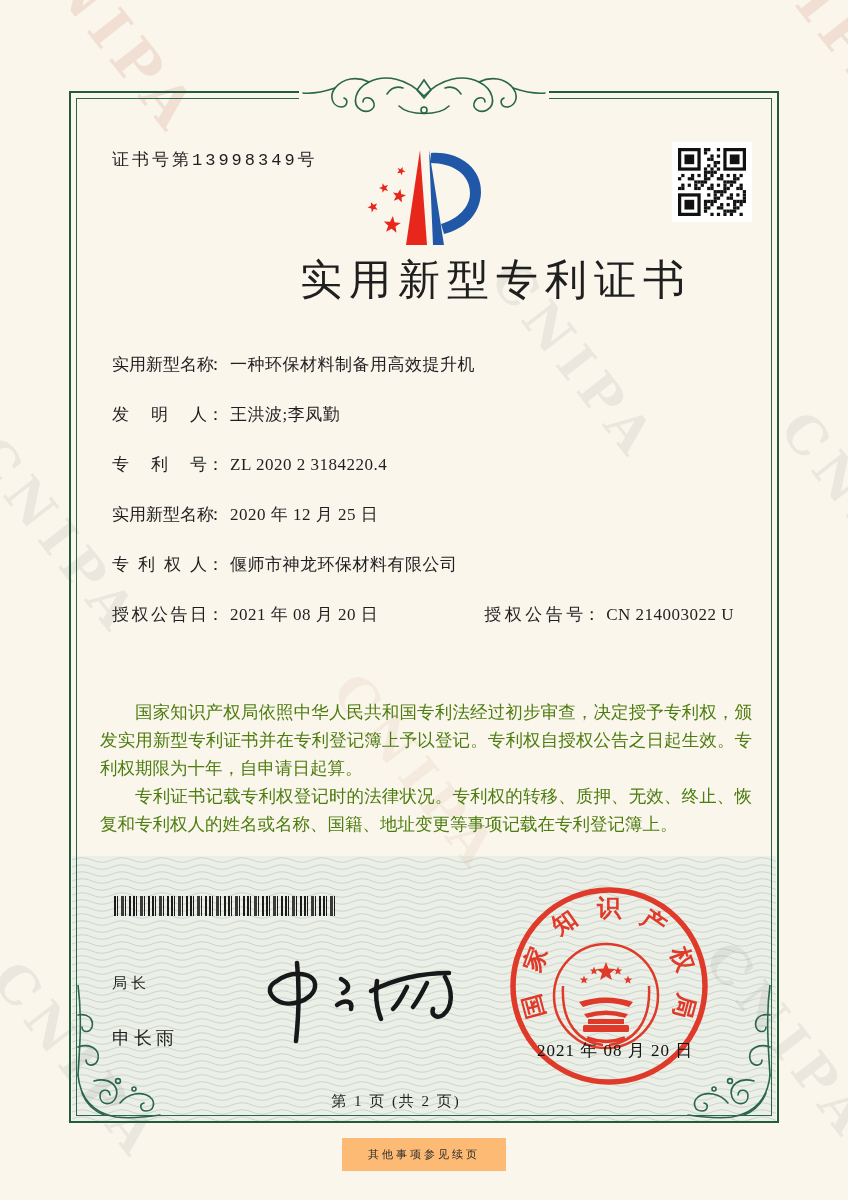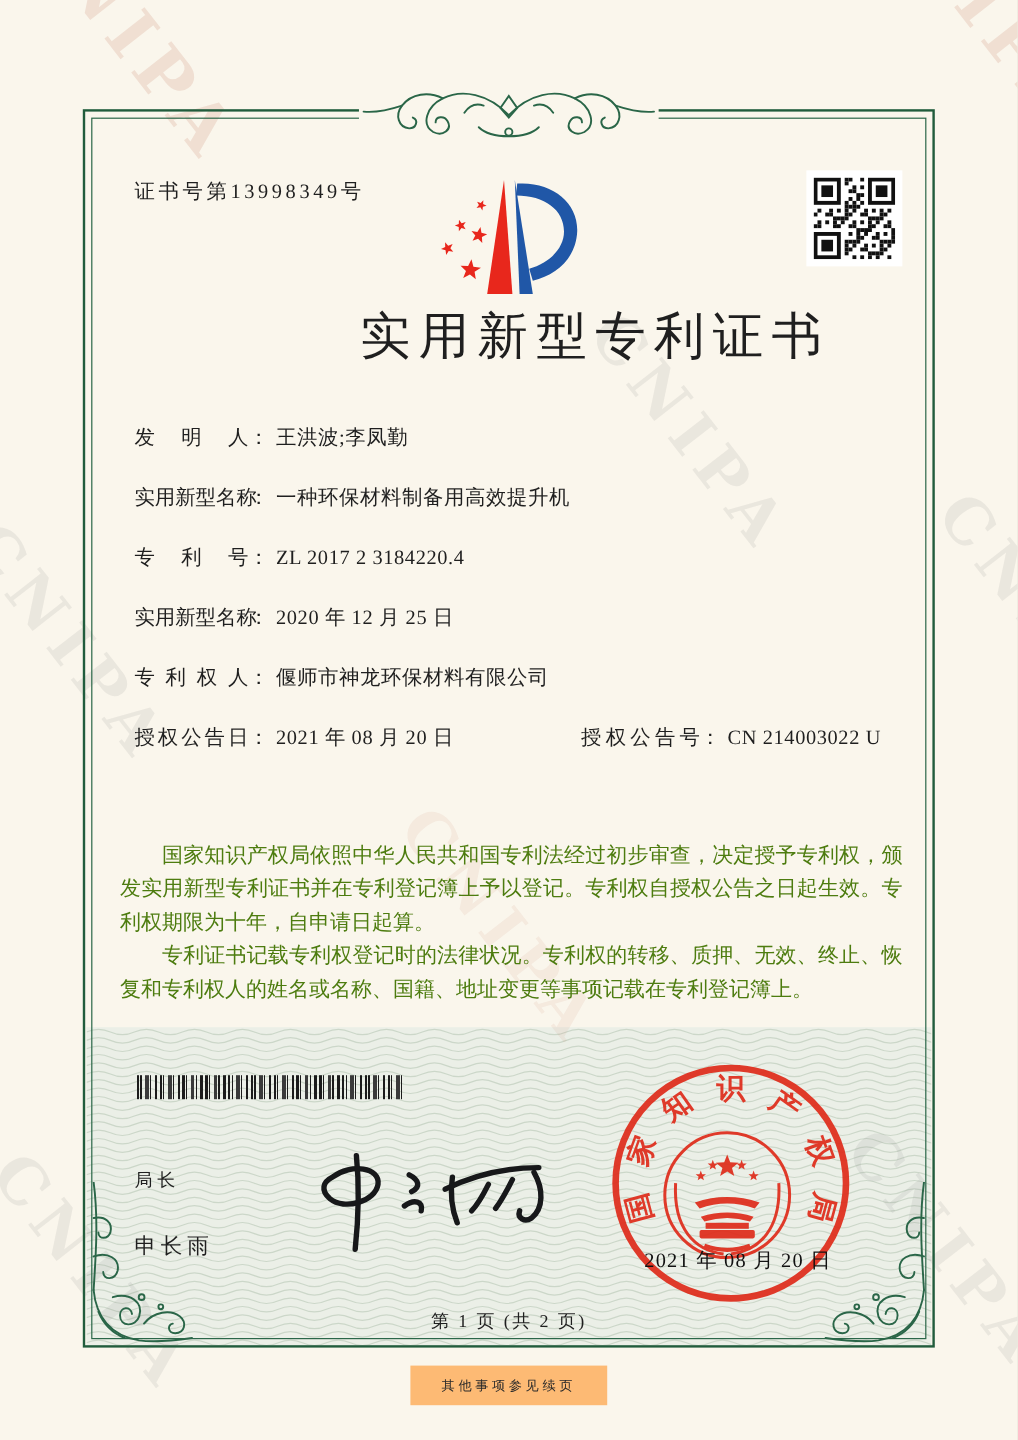--- a/index.html
+++ b/index.html
@@ -13,21 +13,21 @@
   
   .wavepanel{position:absolute;left:72px;top:856px;width:704px;height:266px;z-index:1;background:#ebefe7;overflow:hidden;}
   .wavepanel svg path{stroke:#ccd7c9;stroke-width:1;fill:none;}
   
   .frame-outer{position:absolute;left:69px;top:91px;width:710px;height:1032px;border:2.5px solid #215c3c;box-sizing:border-box;z-index:3;}
   .frame-inner{position:absolute;left:76px;top:98px;width:696px;height:1018px;border:1px solid #2a6648;box-sizing:border-box;z-index:3;}
   .ornament{position:absolute;z-index:4;}
   .ornament svg{display:block;}
   .orn-stroke{stroke:#2a6648;fill:none;stroke-width:1.6;stroke-linecap:round;}
   
-  .cert-no{position:absolute;left:112px;top:148px;font-size:17px;letter-spacing:3px;z-index:5;}
+  .cert-no{position:absolute;left:112px;top:148px;font-size:17px;letter-spacing:3px;z-index:5;font-family:Liberation Mono, monospace;}
   .logo{position:absolute;left:348px;top:141px;width:150px;height:114px;z-index:5;}
   .qr-pad{position:absolute;left:672px;top:142px;width:80px;height:80px;background:#ffffff;z-index:5;}
   .qr-pad svg{position:absolute;left:6px;top:6px;}
   .title{position:absolute;left:0;top:252px;width:692px;text-align:right;font-size:42px;font-weight:normal;
          letter-spacing:7px;z-index:5;}
   
   .fields{position:absolute;left:112px;top:352px;width:640px;z-index:5;font-size:17px;}
   .frow{height:50px;line-height:26px;white-space:nowrap;}
   .flabel{display:inline-block;width:95px;text-align:justify;text-align-last:justify;vertical-align:top;}
   .fcolon{display:inline-block;margin-right:6px;vertical-align:top;}
@@ -45,21 +45,21 @@
   .signer-title{position:absolute;left:112px;top:974px;font-size:15px;letter-spacing:4px;z-index:5;
                 font-family:"Liberation Sans","DejaVu Sans",sans-serif;}
   .signer-name{position:absolute;left:112px;top:1007px;font-size:18px;letter-spacing:4px;z-index:5;
                font-family:"Liberation Sans","DejaVu Sans",sans-serif;margin-top:19px;}
   .signature{position:absolute;left:225px;top:933px;z-index:6;}
   .sig-stroke{stroke:#17181a;fill:none;stroke-width:4.5;stroke-linecap:round;stroke-linejoin:round;}
   
   .seal{position:absolute;left:503px;top:882px;width:212px;height:212px;z-index:6;opacity:0.92;}
   .seal-date{position:absolute;left:527px;top:1039px;width:176px;font-size:17px;letter-spacing:1px;color:#111;z-index:7;text-align:center;}
   
-  .page-info{position:absolute;left:0;top:1092px;width:848px;text-align:center;font-size:15px;letter-spacing:2px;z-index:5;}
+  .page-info{position:absolute;left:0;top:1092px;width:772px;text-align:center;font-size:15px;letter-spacing:2px;z-index:5;padding-left:10px;}
   .footer-note{position:absolute;left:0;top:1138px;width:848px;text-align:center;z-index:5;}
   .footer-note span{display:inline-block;background:#fdba74;padding:9px 26px;font-size:11px;letter-spacing:3px;color:#2a2a2a;}
 </style>
 </head>
 <body>
 
 <div class="page">
 
   <div class="wm pink" style="left:-20px;top:-8px;font-size:58px;">CNIPA</div>
   <div class="wm pink" style="left:688px;top:-34px;font-size:58px;">CNIPA</div>
@@ -303,27 +303,27 @@
         <rect x="0" y="44.800000000000004" width="22.400000000000002" height="22.400000000000002" fill="#111"></rect>
         <rect x="3.2" y="48" width="16" height="16" fill="#fff"></rect>
         <rect x="6.4" y="51.2" width="9.600000000000001" height="9.600000000000001" fill="#111"></rect>
       </svg>
   </div>
 
   <div class="title">实用新型专利证书</div>
 
   <div class="fields">
     <div class="frow">
+      <span class="flabel">实用新型名称</span><span class="fcolon">：</span><span class="fvalue">一种环保材料制备用高效提升机</span>
+    </div>
+    <div class="frow">
       <span class="flabel">发明人</span><span class="fcolon">：</span><span class="fvalue">王洪波;李凤勤</span>
     </div>
     <div class="frow">
-      <span class="flabel">实用新型名称</span><span class="fcolon">：</span><span class="fvalue">一种环保材料制备用高效提升机</span>
-    </div>
-    <div class="frow">
-      <span class="flabel">专利号</span><span class="fcolon">：</span><span class="fvalue">ZL 2017 2 3184220.4</span>
+      <span class="flabel">专利号</span><span class="fcolon">：</span><span class="fvalue">ZL 2020 2 3184220.4</span>
     </div>
     <div class="frow">
       <span class="flabel">实用新型名称</span><span class="fcolon">：</span><span class="fvalue">2020 年 12 月 25 日</span>
     </div>
     <div class="frow">
       <span class="flabel">专利权人</span><span class="fcolon">：</span><span class="fvalue">偃师市神龙环保材料有限公司</span>
     </div>
     <div class="frow">
       <span class="flabel">授权公告日</span><span class="fcolon">：</span><span class="fvalue">2021 年 08 月 20 日</span><span class="flabel2">授权公告号</span><span class="fcolon">：</span><span class="fvalue">CN 214003022 U</span>
     </div>

